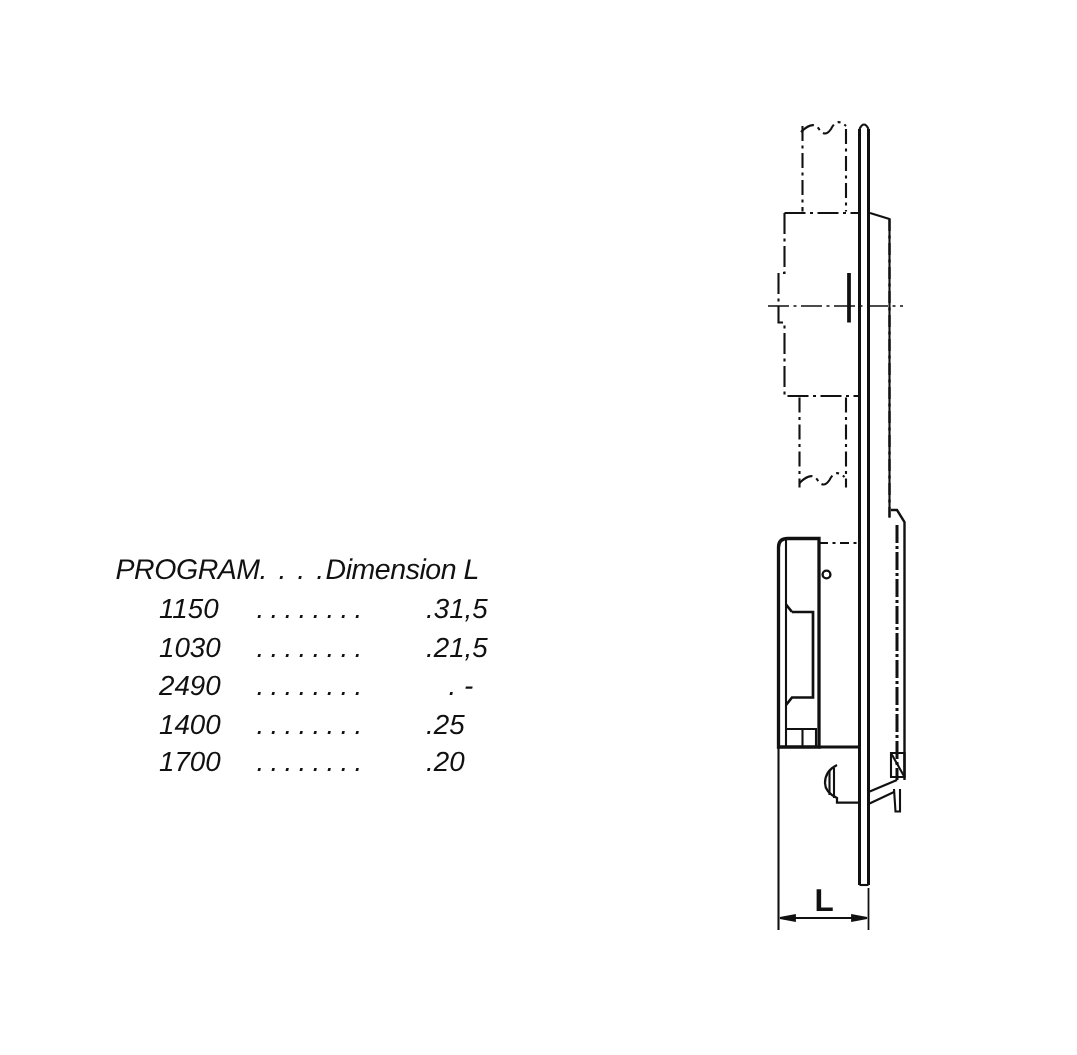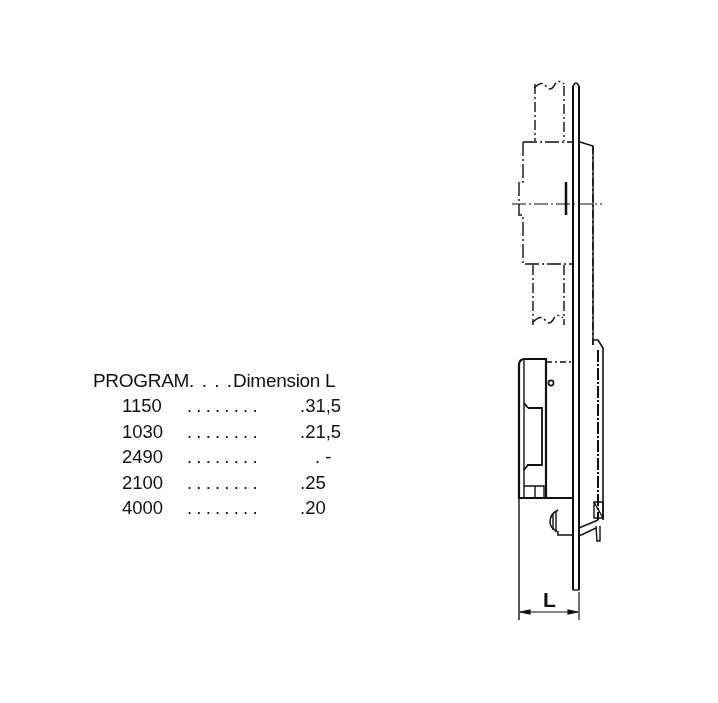--- a/index.html
+++ b/index.html
@@ -1,17 +1,17 @@
 <!DOCTYPE html>
 <html><head>
   <meta charset="utf-8">
   <style>
     html, body { margin: 0; padding: 0; background: #ffffff; }
     body { width: 718px; height: 703px; position: relative; overflow: hidden; font-family: "Liberation Sans", sans-serif; color: #111; }
-    .table { position: absolute; left: 93px; top: 369px; width: 300px; }
+    .table { position: absolute; left: 77px; top: 369px; width: 300px; font-style: italic; }
     .hdr { font-size: 19px; line-height: 24px; letter-spacing: -0.3px; white-space: nowrap; }
     .row { font-size: 18.5px; line-height: 25.5px; white-space: nowrap; position: relative; height: 25.5px; text-align: right; }
     .row .prog { position: absolute; left: 29px; }
     .row .dots { position: absolute; left: 94px; letter-spacing: 4.2px; }
     .row .val { position: absolute; }
     svg.drawing { position: absolute; left: 0; top: 0; }
   </style>
 </head>
 <body>
 
@@ -28,26 +28,26 @@
     <span class="prog">1030</span>
     <span class="dots">........</span>
     <span class="val" style="left:207px">.21,5</span>
   </div>
   <div class="row">
     <span class="prog">2490</span>
     <span class="dots">........</span>
     <span class="val" style="left:222px">. -</span>
   </div>
   <div class="row">
-    <span class="prog">2100</span>
+    <span class="prog">1400</span>
     <span class="dots">........</span>
     <span class="val" style="left:207px">.25</span>
   </div>
   <div class="row">
-    <span class="prog">4000</span>
+    <span class="prog">1700</span>
     <span class="dots">........</span>
     <span class="val" style="left:207px">.20</span>
   </div>
 </div>
 
 <svg class="drawing" width="718" height="703" viewBox="0 0 718 703">
   <g fill="none" stroke="#111" stroke-width="1.4">
 
     <g stroke-dasharray="10,3,2,3">
       <path d="M535 84 L535 141"></path>

